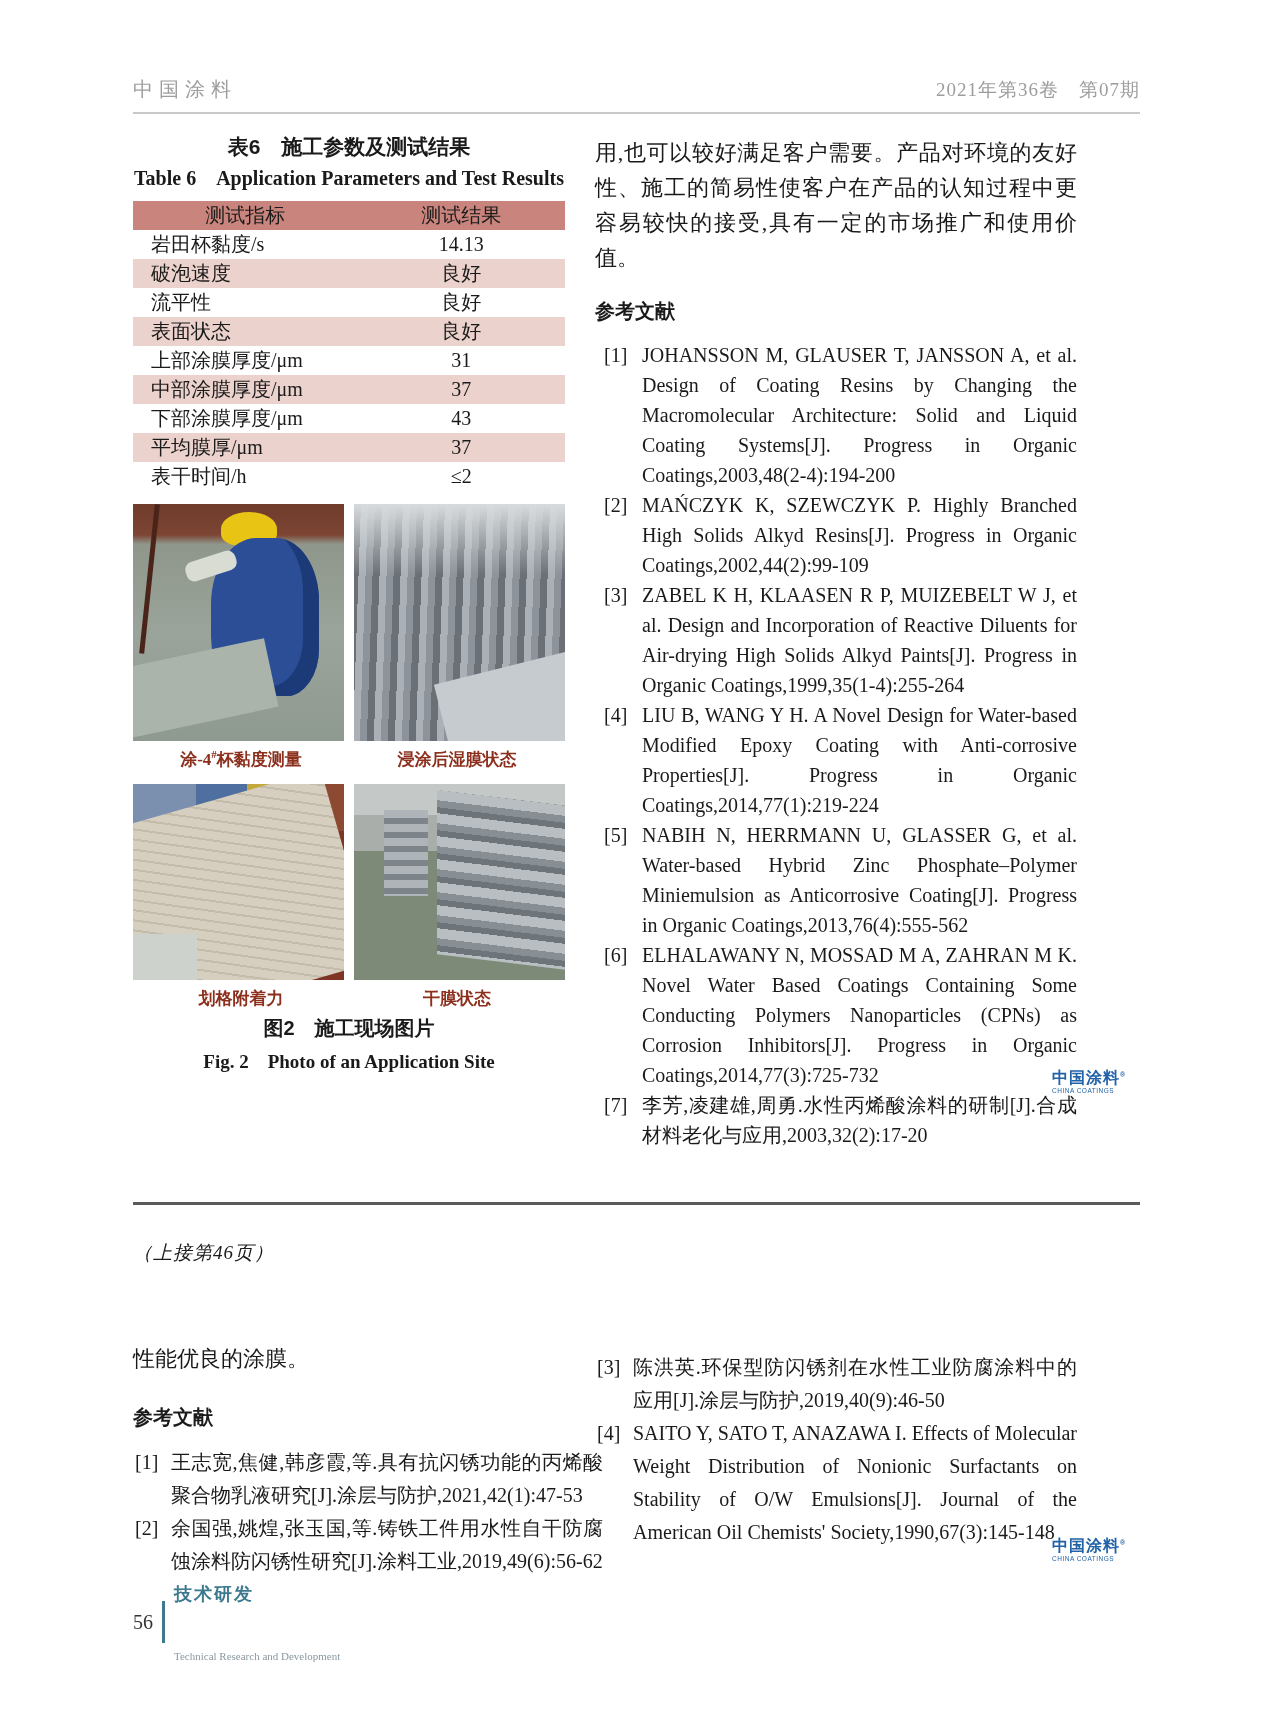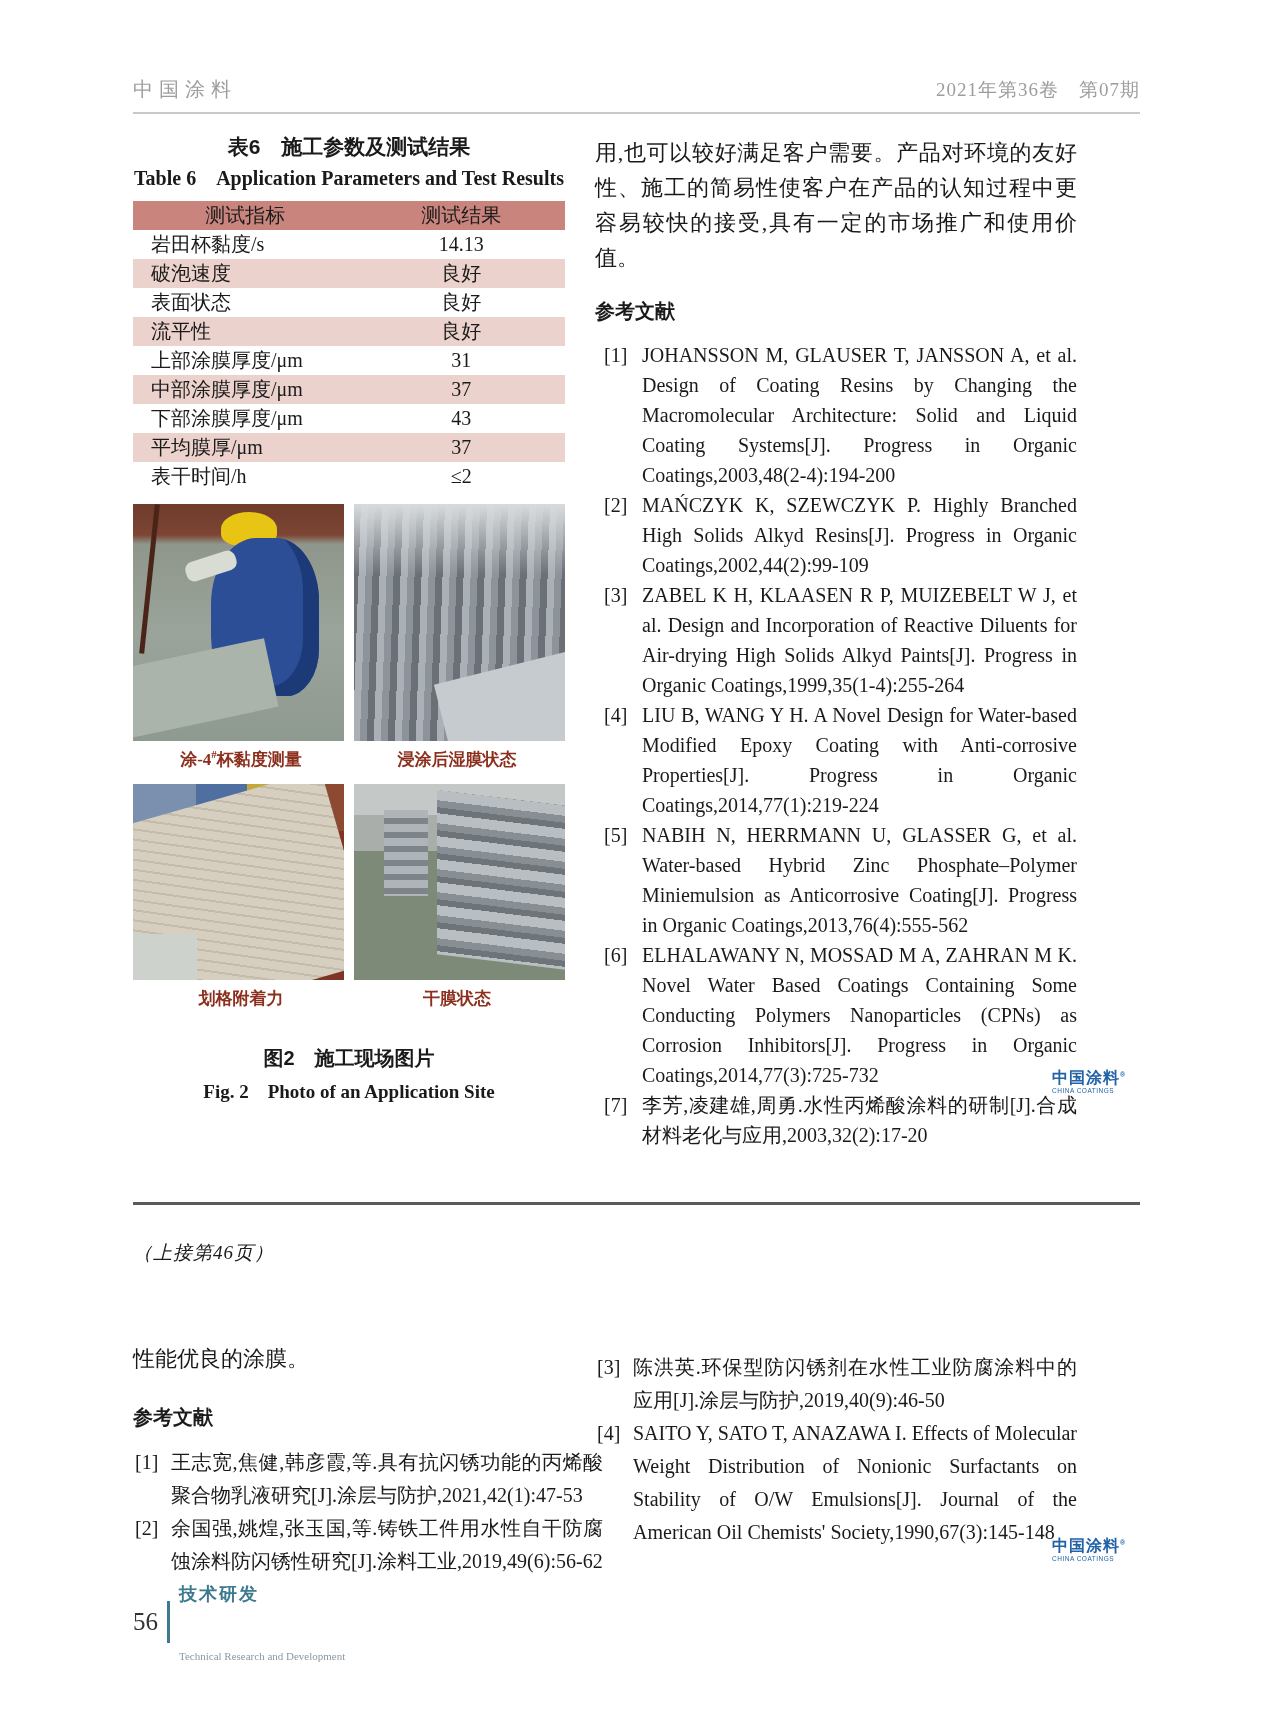--- a/index.html
+++ b/index.html
@@ -59,21 +59,21 @@
   .p4-stack-r { right:0; top:14px; width:128px; height:164px; transform:skewY(7deg);
                 background:repeating-linear-gradient(180deg,#b8bec2 0 10px,#878f95 10px 17px,#6d757b 17px 23px); }
   .p4-stack-l { left:30px; top:26px; width:44px; height:86px;
                 background:repeating-linear-gradient(180deg,#aeb4b8 0 8px,#7d858b 8px 14px); }
 
   .cap-row { display:flex; margin-top:7px; }
   .cap { width:50%; text-align:center; font-size:17px; font-weight:600; color:#8c2f1d; }
   .cap sup { font-size:11px; }
 
   .fig-title-zh { font-family:"Liberation Sans", sans-serif; font-weight:bold;
-                  font-size:20px; text-align:center; margin-top:35px; }
+                  font-size:20px; text-align:center; margin-top:5px; }
   .fig-title-en { font-weight:bold; font-size:19px; text-align:center; margin-top:7px; }
 
   
   .body-par { font-size:22px; line-height:35px; text-align:justify; }
   .ref-heading { font-family:"Liberation Sans", sans-serif; font-weight:bold;
                  font-size:20px; margin-top:23px; }
   ol.refs { list-style:none; margin-top:15px; }
   ol.refs li { position:relative; padding-left:47px; text-align:justify;
                font-size:20px; line-height:30px; }
   ol.refs li .lbl { position:absolute; left:9px; }
@@ -94,21 +94,21 @@
   .divider { position:absolute; left:133px; top:1202px; width:1007px; height:3px; background:#5a5a5a; }
   .bottom-left  { position:absolute; left:133px; top:1240px; width:470px; }
   .bottom-right { position:absolute; left:595px; top:1240px; width:482px; }
   .cont-note { font-style:italic; font-size:19px; letter-spacing:1px; }
   .bl-par { font-size:22px; margin-top:78px; }
   .bl-heading { margin-top:30px; }
   .br-spacer { height:96px; }
 
   
   .ftr { position:absolute; left:133px; top:1582px; display:flex; align-items:center; }
-  .ftr-pageno { font-size:25px; color:#333; margin-right:9px; }
+  .ftr-pageno { font-size:20px; color:#333; margin-right:9px; }
   .ftr-bar { width:3px; height:42px; background:#3d7a90; margin-right:9px; }
   .ftr-col { display:flex; flex-direction:column; justify-content:center;gap:40px; }
   .ftr-zh { font-family:"Liberation Sans", sans-serif; font-weight:bold;
             font-size:18px; color:#3d7a90; letter-spacing:2px; }
   .ftr-en { font-size:11px; color:#8a98a2; margin-top:4px; }
 </style>
 </head>
 <body>
 
 <div class="page">
@@ -132,25 +132,25 @@
       <tbody>
         <tr>
             <td class="name">岩田杯黏度/s</td>
             <td class="val">14.13</td>
           </tr>
         <tr>
             <td class="name">破泡速度</td>
             <td class="val">良好</td>
           </tr>
         <tr>
+            <td class="name">流平性</td>
+            <td class="val">良好</td>
+          </tr>
+        <tr>
             <td class="name">表面状态</td>
-            <td class="val">良好</td>
-          </tr>
-        <tr>
-            <td class="name">流平性</td>
             <td class="val">良好</td>
           </tr>
         <tr>
             <td class="name">上部涂膜厚度/μm</td>
             <td class="val">31</td>
           </tr>
         <tr>
             <td class="name">中部涂膜厚度/μm</td>
             <td class="val">37</td>
           </tr>

